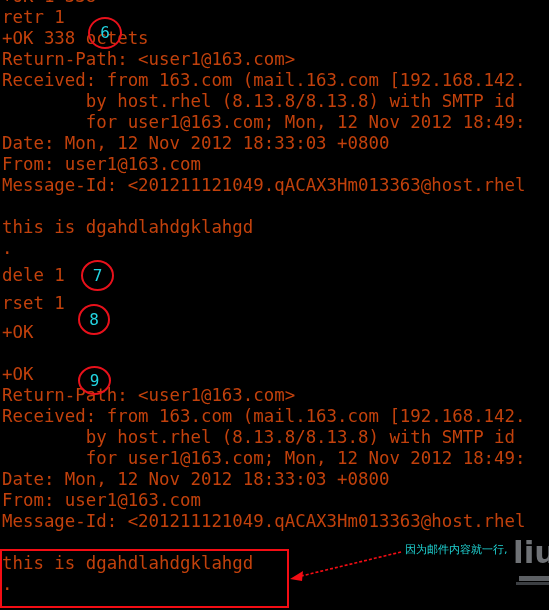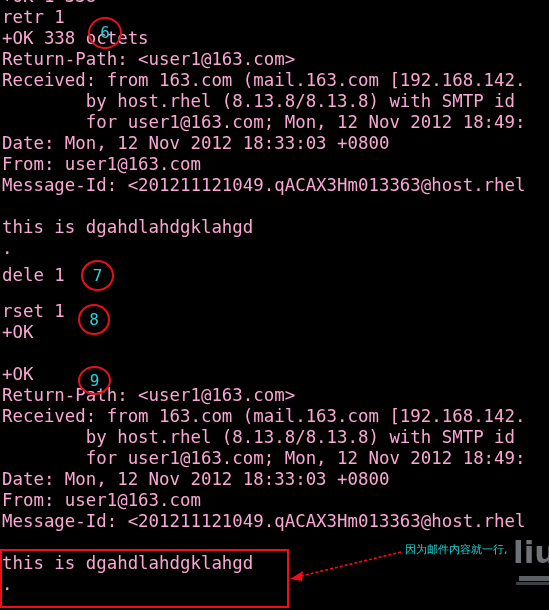--- a/index.html
+++ b/index.html
@@ -25,21 +25,21 @@
     overflow: hidden;
   }
   .term-line {
     position: absolute;
     left: 2px;
     white-space: pre;
     font-family: "DejaVu Sans Mono", "Liberation Mono", monospace;
     font-size: 17.4px;
     line-height: 21px;
     height: 21px;
-    color: #f9a8d4;
+    color: #c2410c;
     letter-spacing: 0px;
   }
 
   
   #annotations {
     position: absolute;
     left: 0;
     top: 0;
     width: 549px;
     height: 610px;
@@ -105,21 +105,21 @@
   <div class="term-line" style="top:70px;">Received: from 163.com (mail.163.com [192.168.142.</div>
   <div class="term-line" style="top:91px;">        by host.rhel (8.13.8/8.13.8) with SMTP id</div>
   <div class="term-line" style="top:112px;">        for user1@163.com; Mon, 12 Nov 2012 18:49:</div>
   <div class="term-line" style="top:133px;">Date: Mon, 12 Nov 2012 18:33:03 +0800</div>
   <div class="term-line" style="top:154px;">From: user1@163.com</div>
   <div class="term-line" style="top:175px;">Message-Id: &lt;201211121049.qACAX3Hm013363@host.rhel</div>
   <div class="term-line" style="top:196px;"></div>
   <div class="term-line" style="top:217px;">this is dgahdlahdgklahgd</div>
   <div class="term-line" style="top:238px;">.</div>
   <div class="term-line" style="top:265px;">dele 1</div>
-  <div class="term-line" style="top:301px;">rset 1</div>
+  <div class="term-line" style="top:293px;">rset 1</div>
   <div class="term-line" style="top:322px;">+OK</div>
   <div class="term-line" style="top:364px;">+OK</div>
   <div class="term-line" style="top:385px;">Return-Path: &lt;user1@163.com&gt;</div>
   <div class="term-line" style="top:406px;">Received: from 163.com (mail.163.com [192.168.142.</div>
   <div class="term-line" style="top:427px;">        by host.rhel (8.13.8/8.13.8) with SMTP id</div>
   <div class="term-line" style="top:448px;">        for user1@163.com; Mon, 12 Nov 2012 18:49:</div>
   <div class="term-line" style="top:469px;">Date: Mon, 12 Nov 2012 18:33:03 +0800</div>
   <div class="term-line" style="top:490px;">From: user1@163.com</div>
   <div class="term-line" style="top:511px;">Message-Id: &lt;201211121049.qACAX3Hm013363@host.rhel</div>
   <div class="term-line" style="top:532px;"></div>

